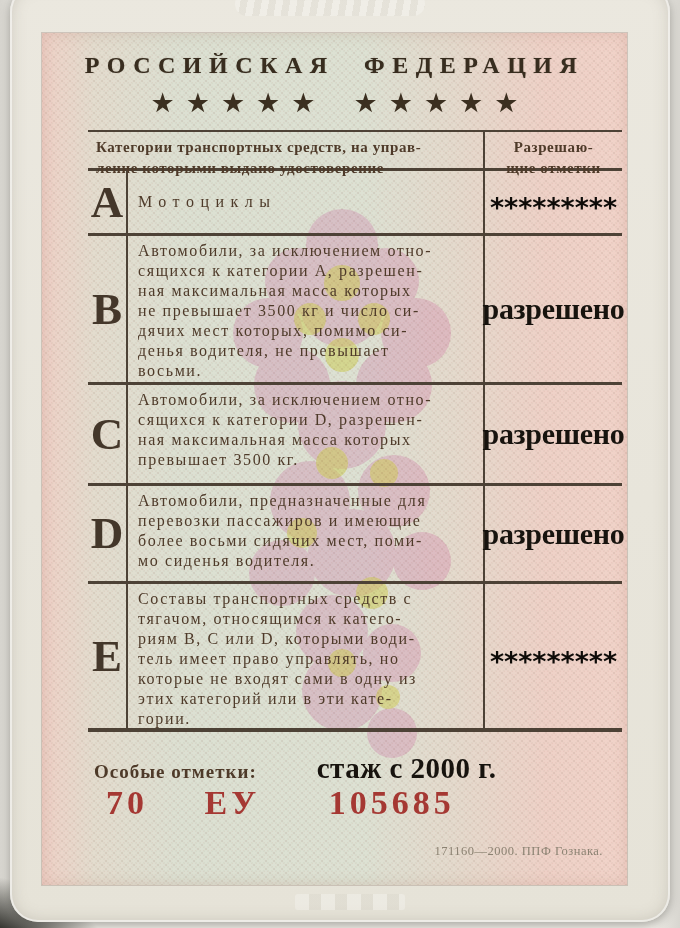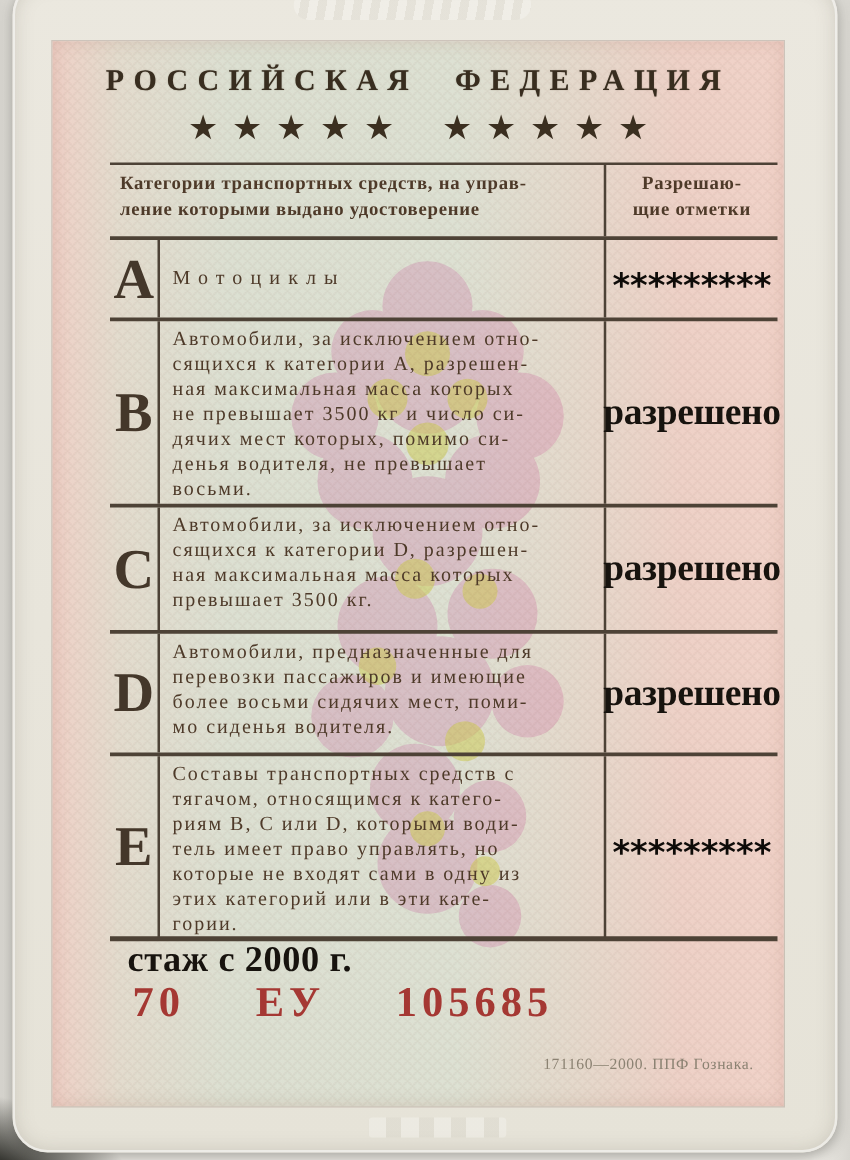--- a/index.html
+++ b/index.html
@@ -73,21 +73,21 @@
   }
   .rus-oval {
     width:74px; height:36px; border:2.5px solid #3a2f22; border-radius:50%;
     display:flex; align-items:center; justify-content:center; flex:0 0 auto;
     color:#3a2f22; font-weight:700; font-size:19px; letter-spacing:2px;
   }
 
   
   .table { position:absolute; top:97px; left:46px; width:534px; }
   .thead {
-    display:grid; grid-template-columns:397px 137px; height:62px;
+    display:grid; grid-template-columns:397px 137px; height:41px;
     border-top:2px solid var(--line); border-bottom:3px solid var(--line);
   }
   .th1, .th2 {
     white-space:pre-line; color:var(--brown); font-weight:700;
     font-size:15px; line-height:21px; letter-spacing:0.6px;
   }
   .th1 { border-right:2px solid var(--line); padding:5px 4px 0 8px; }
   .th2 { text-align:center; padding-top:5px; }
 
   .row { display:grid; grid-template-columns:40px 357px 137px; border-bottom:3px solid var(--line); }
@@ -120,21 +120,21 @@
   .footer-line1 { position:absolute; top:719px; left:0; right:0; display:flex; align-items:baseline; }
   .special {
     margin-left:52px; font-weight:700; font-size:19px; letter-spacing:1px; color:var(--brown);
   }
   .experience {
     margin-left:60px; font-weight:700; font-size:29px; letter-spacing:0.5px; color:var(--ink);
   }
   .serial { position:absolute; top:751px; left:64px; color:#a53833;
     font-weight:700; font-size:34px; letter-spacing:4px; }
   .serial .series { margin-left:44px; }
-  .serial .number { margin-left:44px; }
+  .serial .number { margin-left:56px; }
   .print-code {
     position:absolute; top:811px; right:24px;
     font-size:12.5px; letter-spacing:0.5px; color:#8b8272;
   }
 </style>
 </head>
 <body>
 
 <div class="scene">
   <div class="card">
@@ -248,20 +248,21 @@
 которые не входят сами в одну из
 этих категорий или в эти кате-
 гории.</div>
             <div class="cell-mark">
               <span class="mark-stars">*********</span>
             </div>
           </div>
         </div>
 
         <div class="footer-line1">
+          <span class="special">Особые отметки:</span>
           <span class="experience">стаж с 2000 г.</span>
         </div>
 
         <div class="serial">
           <span class="region">70</span>
           <span class="series">ЕУ</span>
           <span class="number">105685</span>
         </div>
 
         <div class="print-code">171160—2000. ППФ Гознака.</div>

